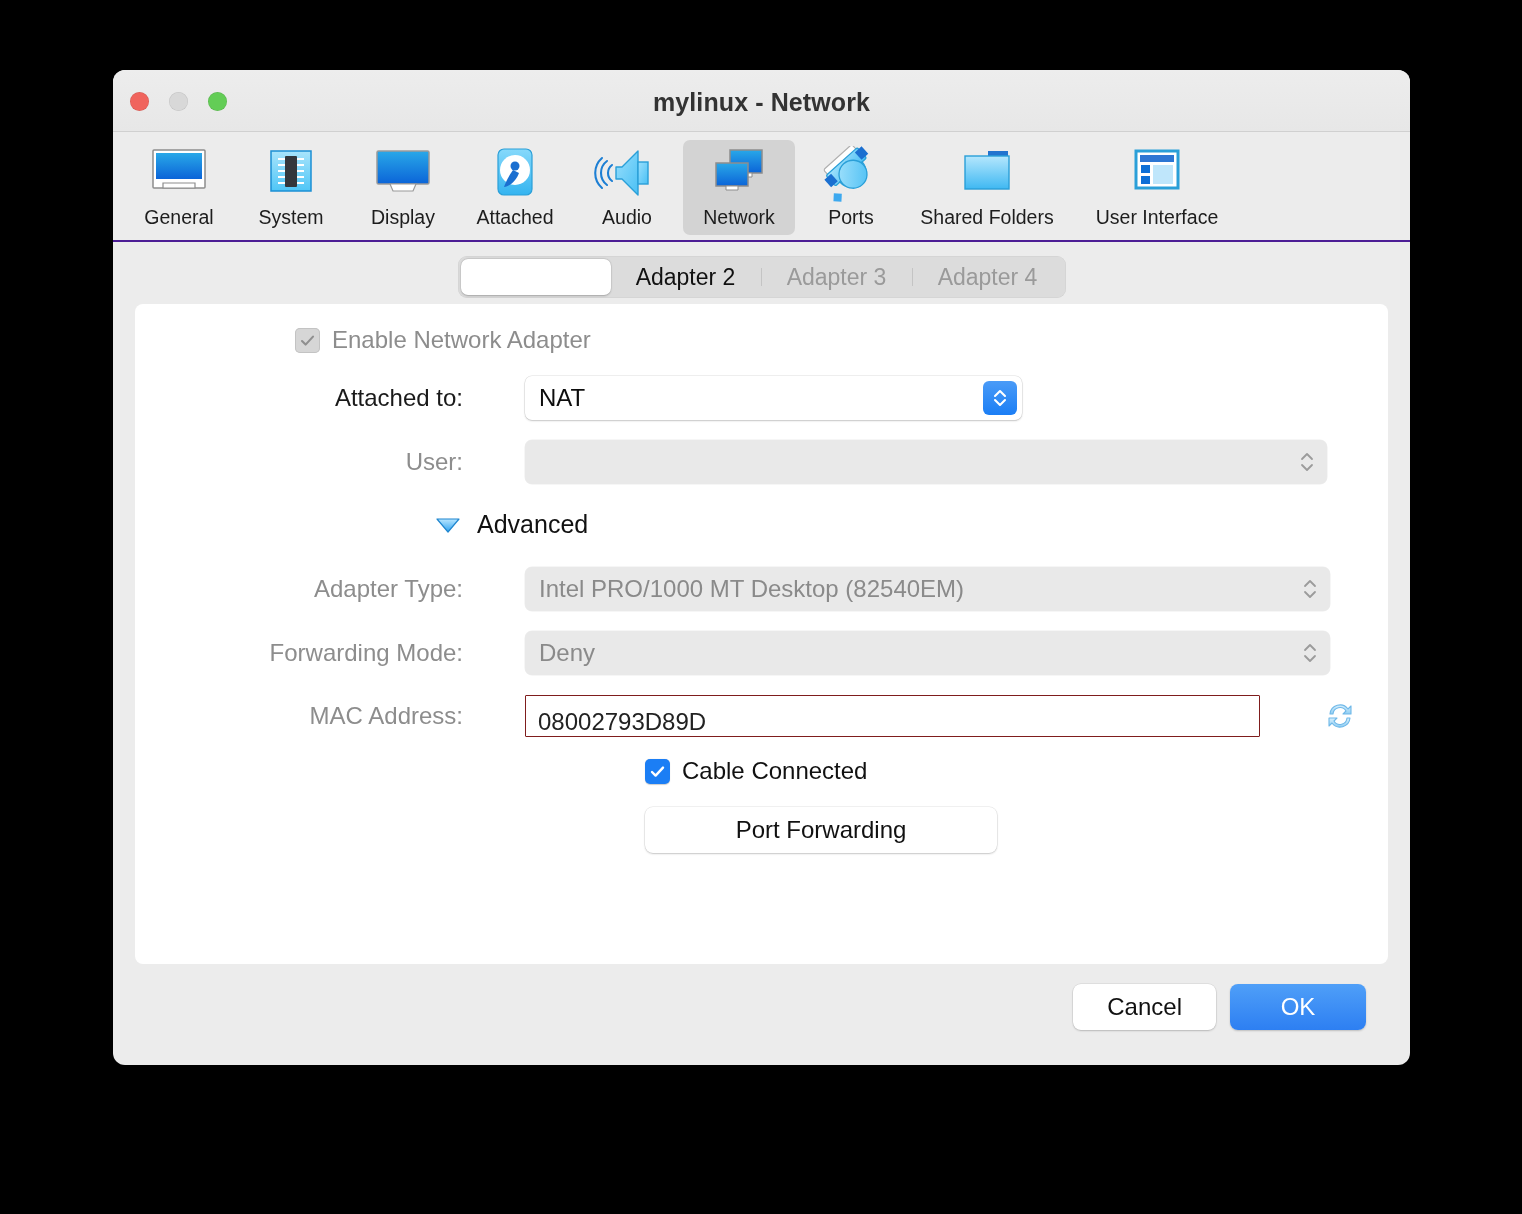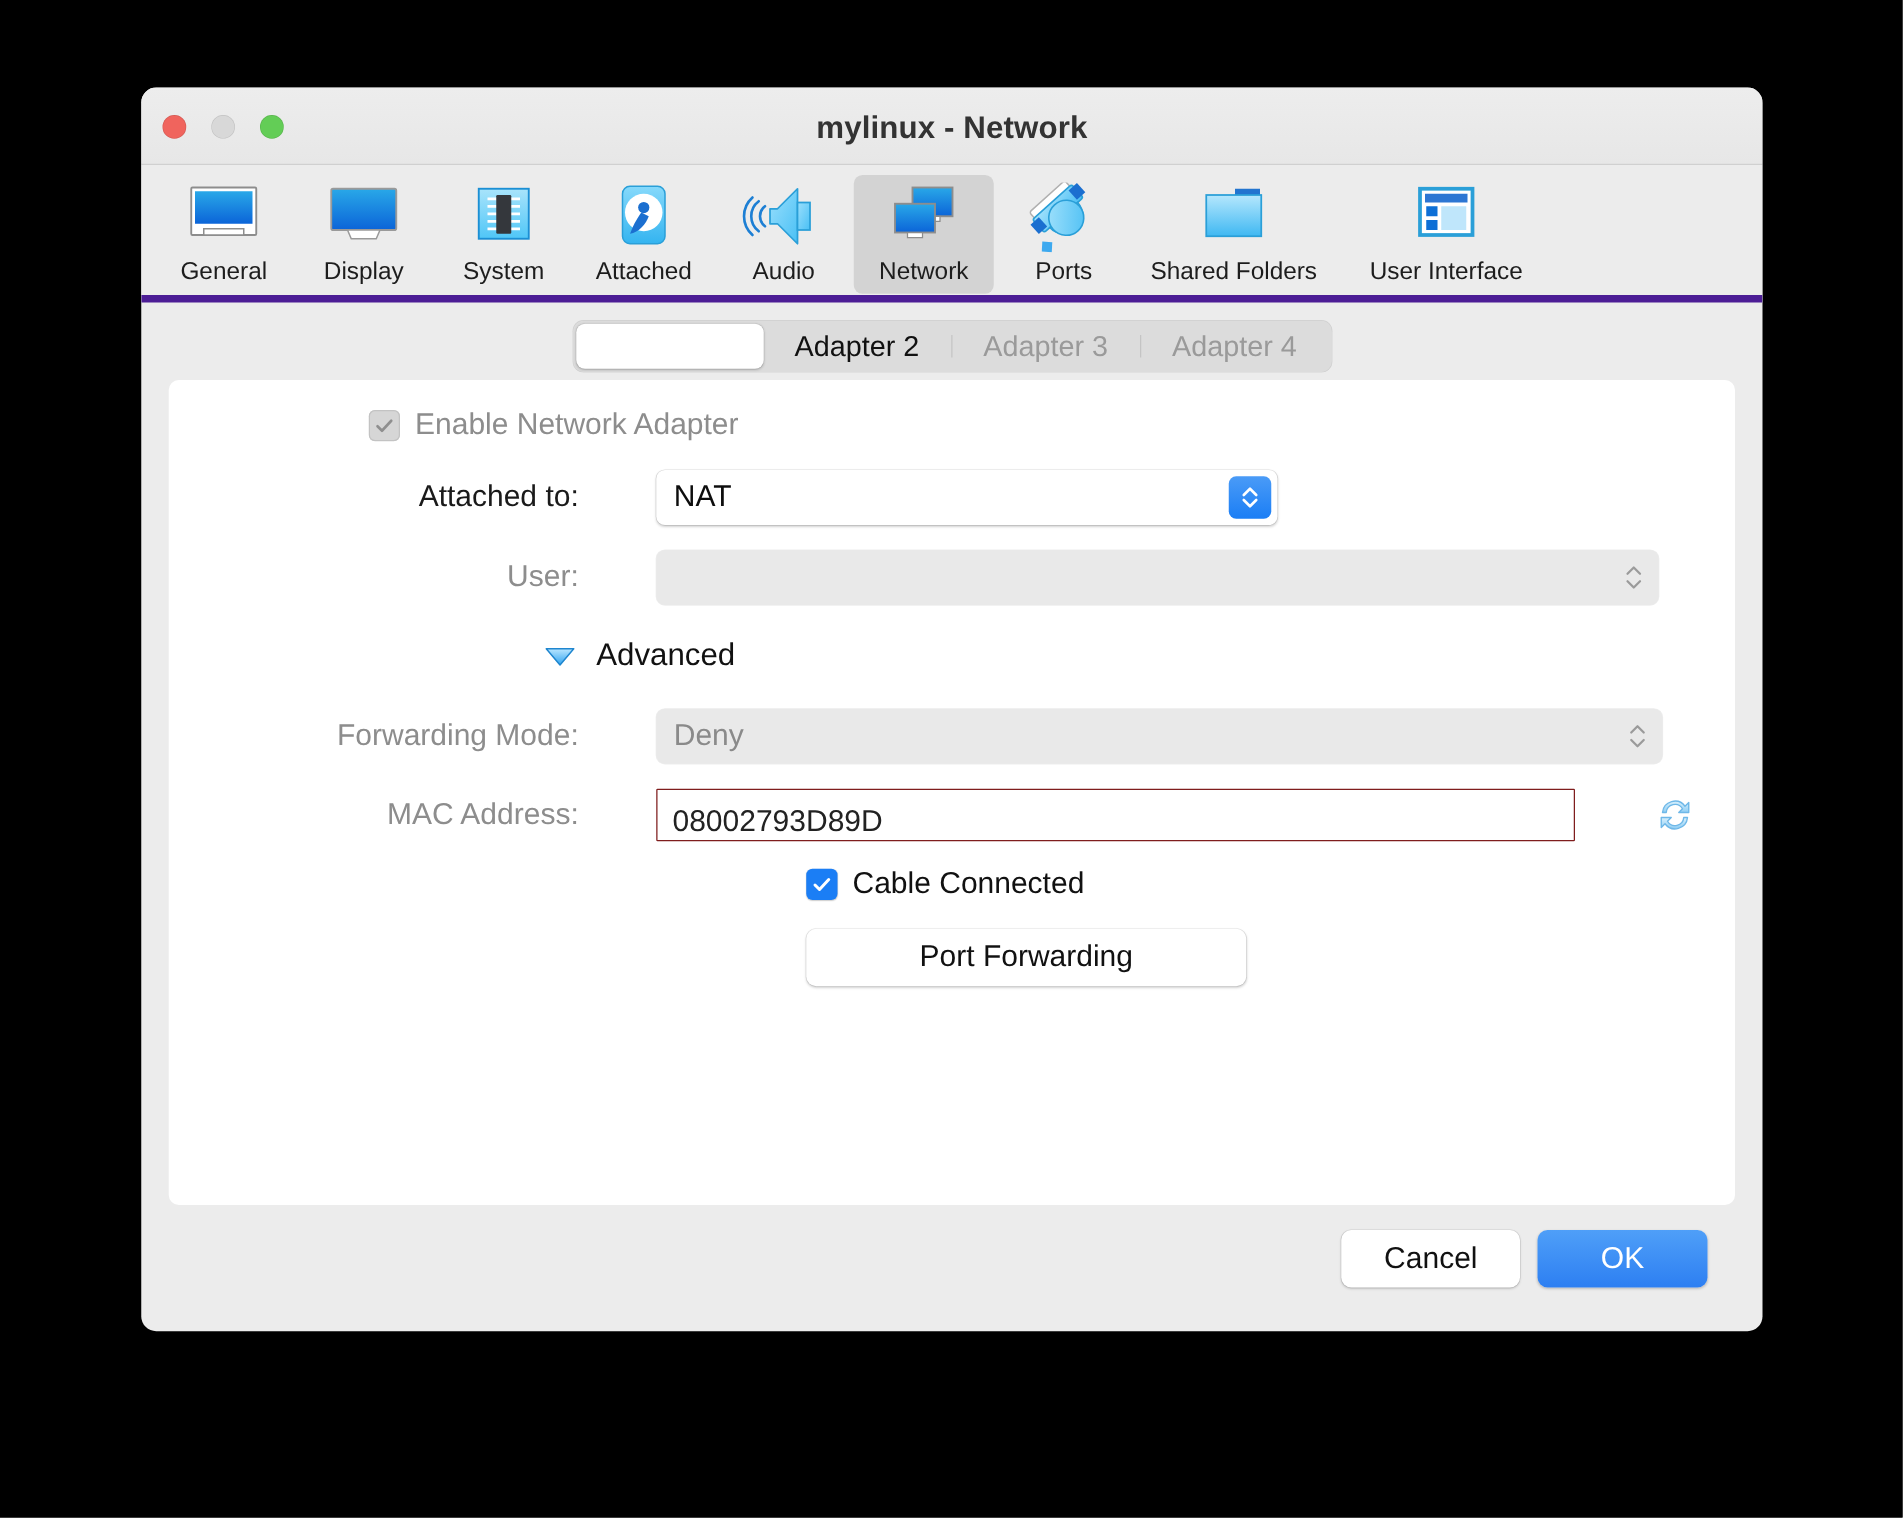--- a/index.html
+++ b/index.html
@@ -44,21 +44,21 @@
     font-size: 25px; font-weight: bold; color: #333;
     letter-spacing: .1px;
   }
 
   
   .toolbar {
     display: flex;
     align-items: flex-start;
     padding: 8px 10px 6px 10px;
     background: #ececec;
-    border-bottom: 6px solid #4c1d95;
+    border-bottom: 2px solid #4c1d95;
     height: 110px;
   }
   .tb-item {
     width: 112px;
     padding: 6px 2px 6px 2px;
     display: flex; flex-direction: column; align-items: center;
     border-radius: 7px;
     cursor: default;
   }
   .tb-item.selected { background: #d3d3d3; }
@@ -245,36 +245,20 @@
               <linearGradient id="g1" x1="0" y1="0" x2="0" y2="1">
                 <stop offset="0" stop-color="#29a8e8"></stop>
                 <stop offset="1" stop-color="#0b64d8"></stop>
               </linearGradient>
             </defs>
           <rect x="12" y="7" width="46" height="26" fill="url(#g1)"></rect>
           <path d="M19 37 h32 v5 h-32 z" fill="#ffffff" stroke="#8d8d8d" stroke-width="1.2"></path>
         </svg>
       </span>
       <span class="tb-label">General</span>
-    </div>
-
-    <div class="tb-item">
-      <span class="tb-icon">
-        <svg width="70" height="56" viewBox="0 0 70 56">
-          <defs>
-              <linearGradient id="g3" x1="0" y1="0" x2="0" y2="1">
-                <stop offset="0" stop-color="#29a8e8"></stop>
-                <stop offset="1" stop-color="#0b64d8"></stop>
-              </linearGradient>
-            </defs>
-          <rect x="9" y="5" width="52" height="33" rx="1.5" fill="url(#g3)" stroke="#9a9a9a" stroke-width="1.5"></rect>
-          <path d="M22 38 l3 7 h20 l3 -7 z" fill="#ffffff" stroke="#9a9a9a" stroke-width="1.2"></path>
-        </svg>
-      </span>
-      <span class="tb-label">Display</span>
     </div>
 
     <div class="tb-item">
       <span class="tb-icon">
         <svg width="70" height="56" viewBox="0 0 70 56">
           <defs>
               <linearGradient id="g2" x1="0" y1="0" x2="0" y2="1">
                 <stop offset="0" stop-color="#a9e4fb"></stop>
                 <stop offset="1" stop-color="#4fc6f7"></stop>
               </linearGradient>
@@ -295,20 +279,36 @@
           <rect x="29" y="10" width="12" height="31" rx="1" fill="#34373c"></rect>
         </svg>
       </span>
       <span class="tb-label">System</span>
     </div>
 
     <div class="tb-item">
       <span class="tb-icon">
         <svg width="70" height="56" viewBox="0 0 70 56">
           <defs>
+              <linearGradient id="g3" x1="0" y1="0" x2="0" y2="1">
+                <stop offset="0" stop-color="#29a8e8"></stop>
+                <stop offset="1" stop-color="#0b64d8"></stop>
+              </linearGradient>
+            </defs>
+          <rect x="9" y="5" width="52" height="33" rx="1.5" fill="url(#g3)" stroke="#9a9a9a" stroke-width="1.5"></rect>
+          <path d="M22 38 l3 7 h20 l3 -7 z" fill="#ffffff" stroke="#9a9a9a" stroke-width="1.2"></path>
+        </svg>
+      </span>
+      <span class="tb-label">Display</span>
+    </div>
+
+    <div class="tb-item">
+      <span class="tb-icon">
+        <svg width="70" height="56" viewBox="0 0 70 56">
+          <defs>
               <linearGradient id="g4" x1="0" y1="0" x2="0" y2="1">
                 <stop offset="0" stop-color="#86d9fb"></stop>
                 <stop offset="1" stop-color="#34b4f0"></stop>
               </linearGradient>
             </defs>
           <rect x="18" y="3" width="34" height="46" rx="6" fill="url(#g4)" stroke="#2a9fd8" stroke-width="1.2"></rect>
           <circle cx="35" cy="24" r="15" fill="#ffffff"></circle>
           <circle cx="35" cy="20" r="4.5" fill="#1b6fd0"></circle>
           <path d="M33 24 C28 31 26 36 24 41 C31 40 37 33 39 27 Z" fill="#1b6fd0"></path>
         </svg>
@@ -475,20 +475,32 @@
                   <stop offset="0" stop-color="#b9e6ff"></stop>
                   <stop offset="1" stop-color="#2fa3f0"></stop>
                 </linearGradient>
               </defs>
             <path d="M2 4 L24 4 L13 17 Z" fill="url(#tri)" stroke="#1f86cf" stroke-width="1.2" stroke-linejoin="round"></path>
           </svg>
         </span>
         <span class="adv-text">Advanced</span>
       </div>
 
+      <div class="form-row">
+        <div class="lbl dim">Adapter Type:</div>
+        <div class="combo disabled" style="width:805px;">
+          <span>Intel PRO/1000 MT Desktop (82540EM)</span>
+          <span class="stepper-plain">
+            <svg width="16" height="26" viewBox="0 0 16 26">
+              <path d="M3 10 L8 5 L13 10" fill="none" stroke="#9b9b9b" stroke-width="1.8" stroke-linecap="round" stroke-linejoin="round"></path>
+              <path d="M3 16 L8 21 L13 16" fill="none" stroke="#9b9b9b" stroke-width="1.8" stroke-linecap="round" stroke-linejoin="round"></path>
+            </svg>
+          </span>
+        </div>
+      </div>
 
       <div class="form-row">
         <div class="lbl dim">Forwarding Mode:</div>
         <div class="combo disabled" style="width:805px;">
           <span>Deny</span>
           <span class="stepper-plain">
             <svg width="16" height="26" viewBox="0 0 16 26">
               <path d="M3 10 L8 5 L13 10" fill="none" stroke="#9b9b9b" stroke-width="1.8" stroke-linecap="round" stroke-linejoin="round"></path>
               <path d="M3 16 L8 21 L13 16" fill="none" stroke="#9b9b9b" stroke-width="1.8" stroke-linecap="round" stroke-linejoin="round"></path>
             </svg>

